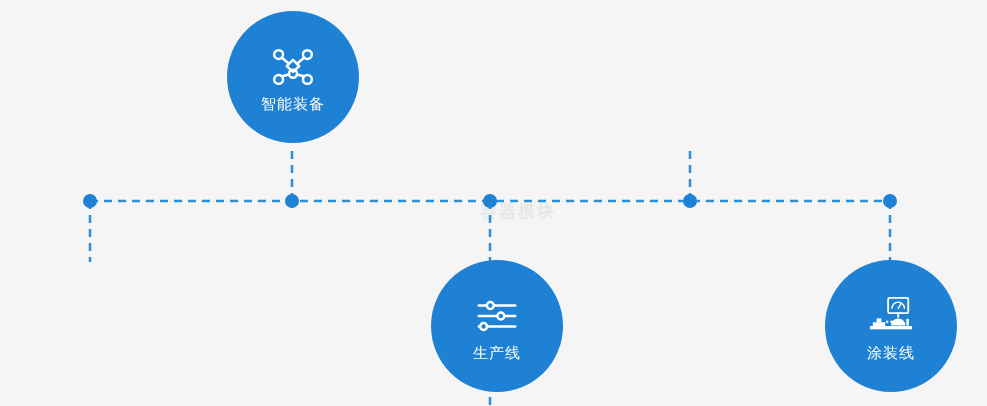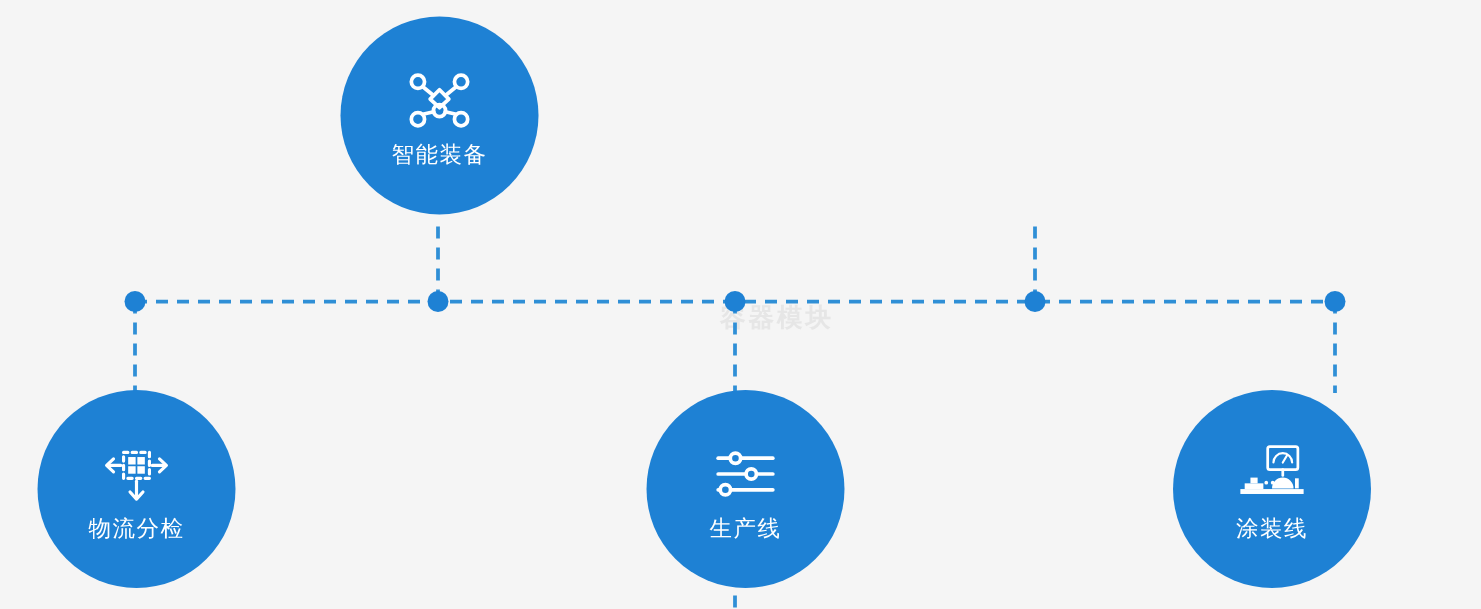--- a/index.html
+++ b/index.html
@@ -74,21 +74,21 @@
     letter-spacing: 1px;
     line-height: 1;
     white-space: nowrap;
   }
 
   
   #node-0 { left: 227px; top:  11px; }   
   #node-1 { left: 625px; top:  11px; }   
   #node-2 { left:  25px; top: 260px; }   
   #node-3 { left: 431px; top: 260px; }   
-  #node-4 { left: 782px; top: 260px; }   
+  #node-4 { left: 825px; top: 260px; }   
 </style>
 </head>
 <body>
 
 <div id="diagram">
 
   <div class="watermark">容器模块</div>
 
   <svg id="connectors" viewBox="0 0 987 406" xmlns="http://www.w3.org/2000/svg">
     <g stroke="#2f8fd6" stroke-width="2.5" fill="none" stroke-dasharray="8 6">
@@ -122,47 +122,20 @@
         <line x1="12.4" y1="14.4" x2="19.2" y2="20.0"></line>
         <line x1="35.6" y1="14.4" x2="28.8" y2="20.0"></line>
         <line x1="12.4" y1="33.6" x2="20.0" y2="31.8"></line>
         <line x1="35.6" y1="33.6" x2="28.0" y2="31.8"></line>
       </svg>
     </span>
     <span class="label">智能装备</span>
   </div>
 
 
-  <div class="node" id="node-2">
-    <span class="icon">
-      <svg viewBox="0 0 48 48" fill="none" stroke="#ffffff" stroke-width="2.2" stroke-linecap="round" stroke-linejoin="round">
-
-        <g stroke-dasharray="3 3">
-          <rect x="15" y="9" width="18" height="18"></rect>
-        </g>
-
-        <g fill="#ffffff" stroke="none">
-          <rect x="18.2" y="12.2" width="5.2" height="5.2"></rect>
-          <rect x="24.6" y="12.2" width="5.2" height="5.2"></rect>
-          <rect x="18.2" y="18.6" width="5.2" height="5.2"></rect>
-          <rect x="24.6" y="18.6" width="5.2" height="5.2"></rect>
-        </g>
-
-        <line x1="13" y1="18" x2="4" y2="18"></line>
-        <polyline points="8,13.5 3.2,18 8,22.5"></polyline>
-
-        <line x1="35" y1="18" x2="44" y2="18"></line>
-        <polyline points="40,13.5 44.8,18 40,22.5"></polyline>
-
-        <line x1="24" y1="29" x2="24" y2="41"></line>
-        <polyline points="19.5,36.5 24,41.5 28.5,36.5"></polyline>
-      </svg>
-    </span>
-    <span class="label">物流分检</span>
-  </div>
 
   <div class="node" id="node-3">
     <span class="icon">
       <svg viewBox="0 0 48 48" fill="none" stroke="#ffffff" stroke-width="2.6" stroke-linecap="round">
 
         <line x1="5" y1="13" x2="43" y2="13"></line>
         <circle cx="17" cy="13" r="3.6" fill="#1e81d4"></circle>
 
         <line x1="5" y1="24" x2="43" y2="24"></line>
         <circle cx="28" cy="24" r="3.6" fill="#1e81d4"></circle>

